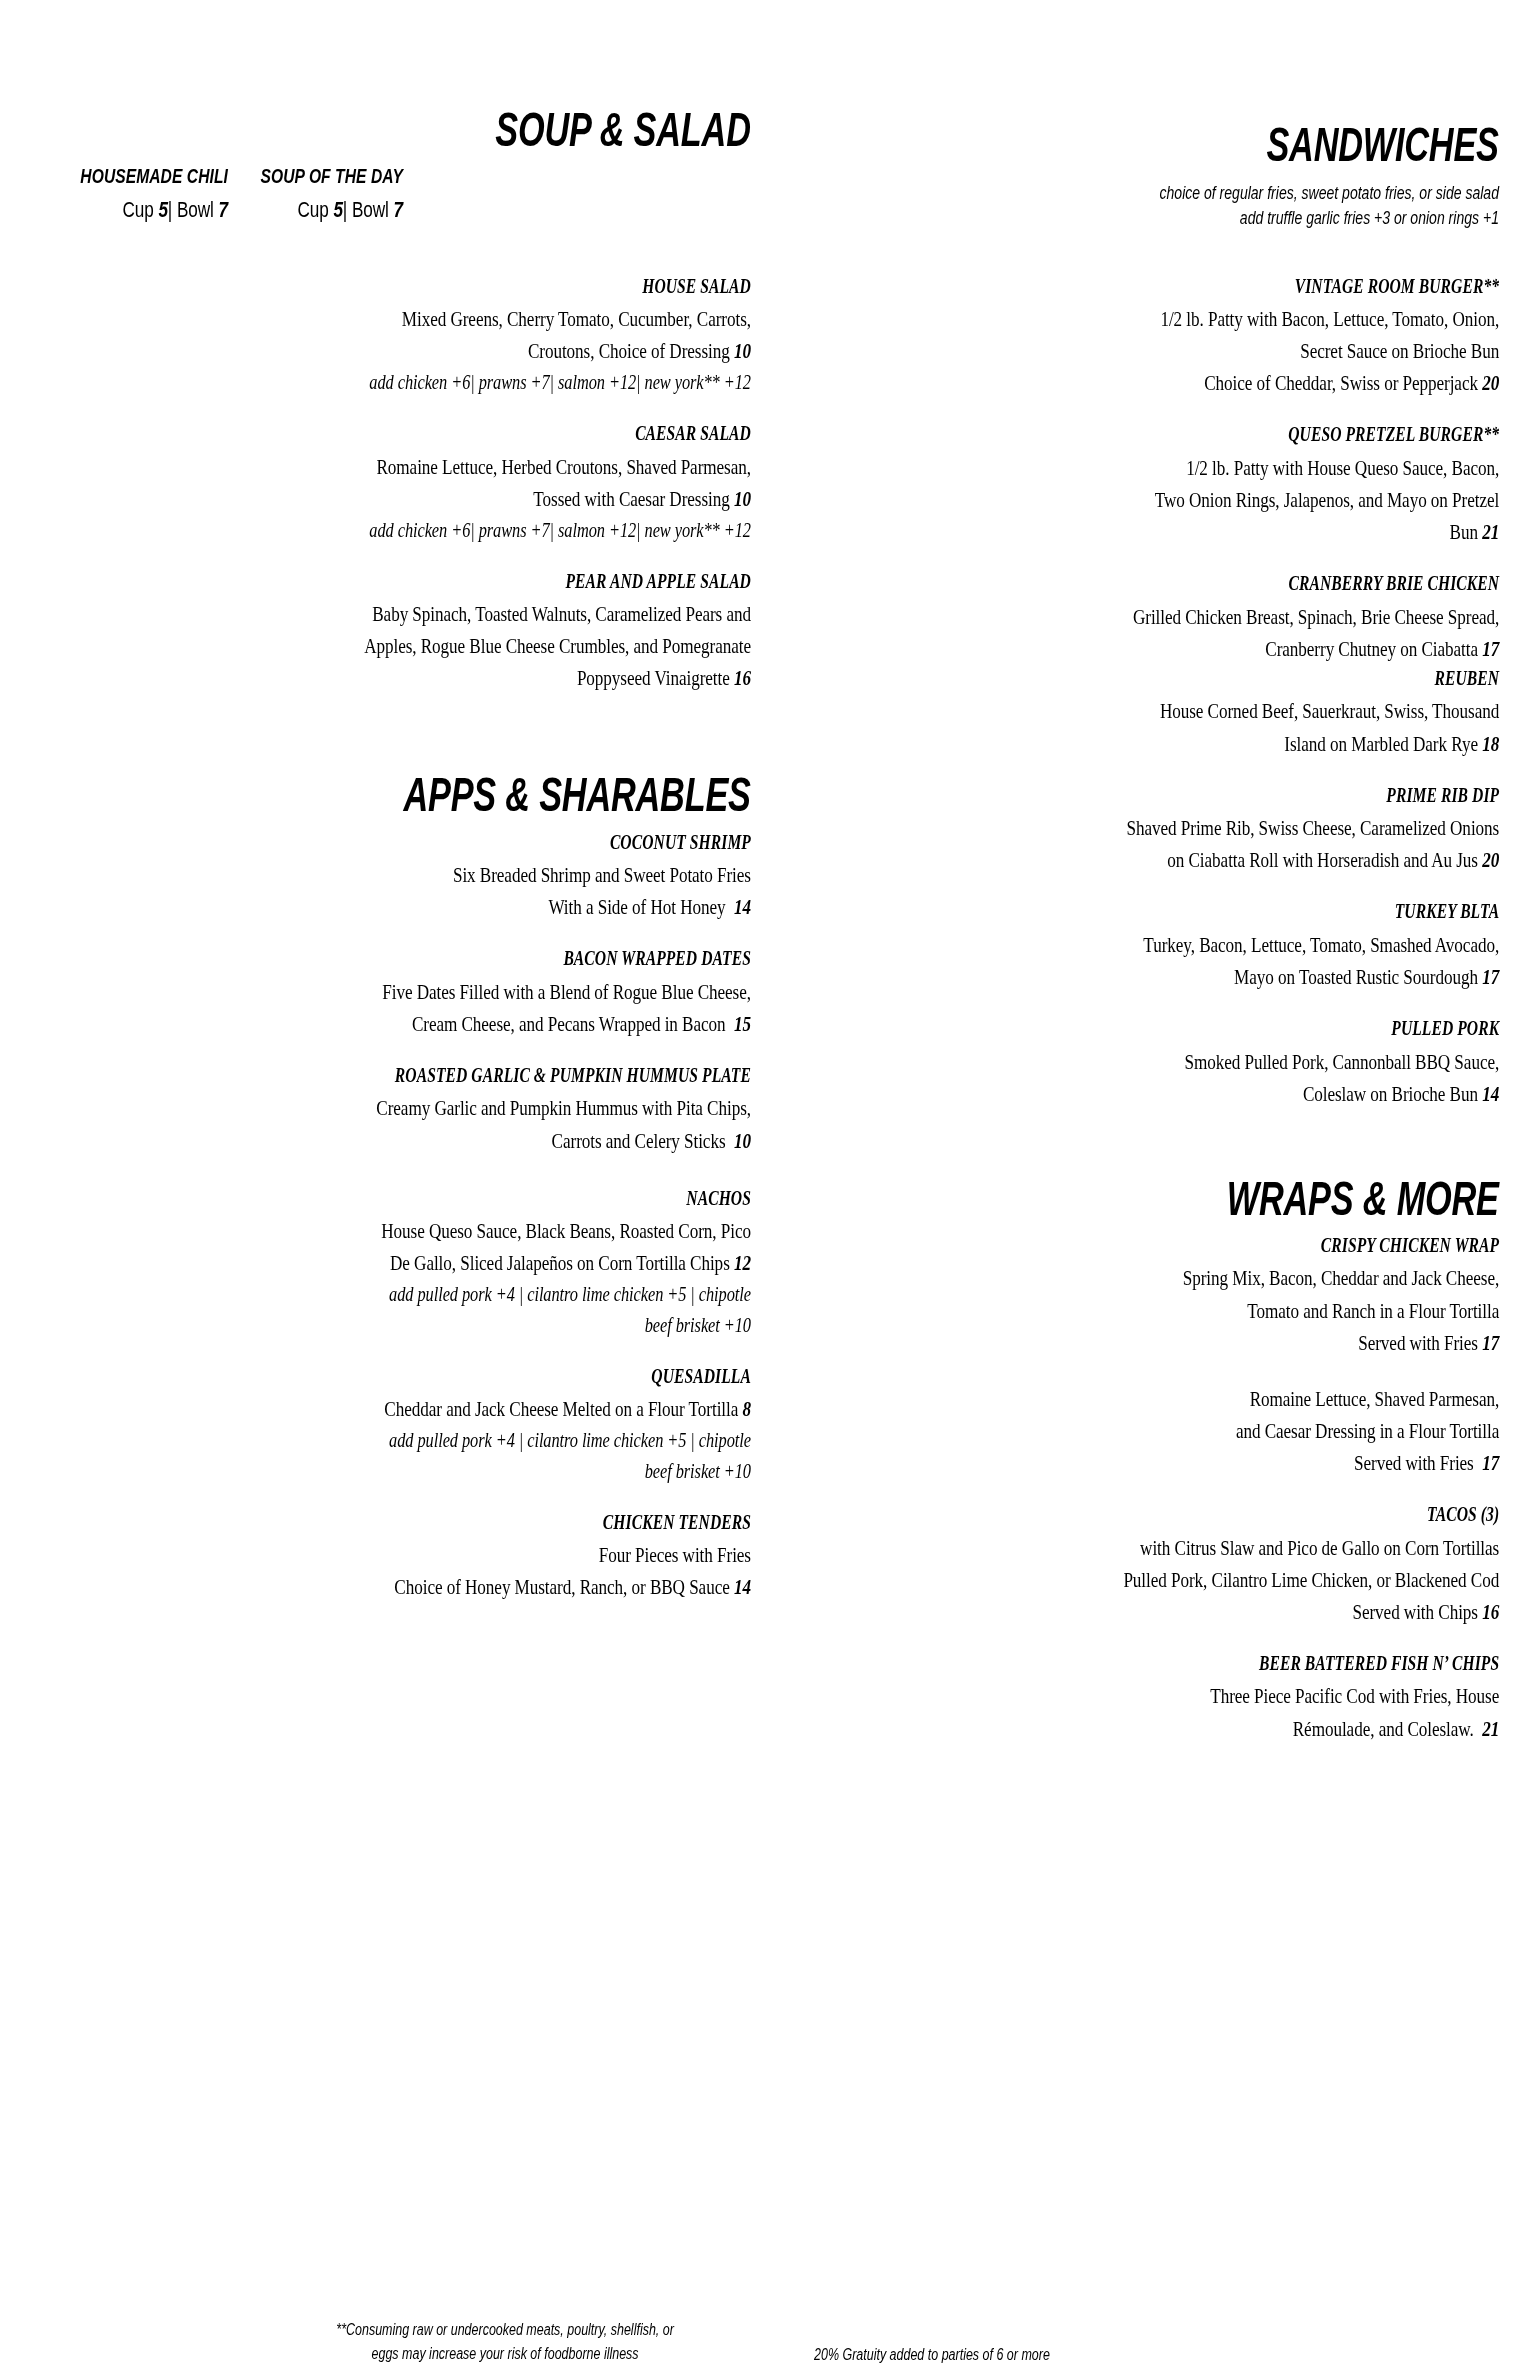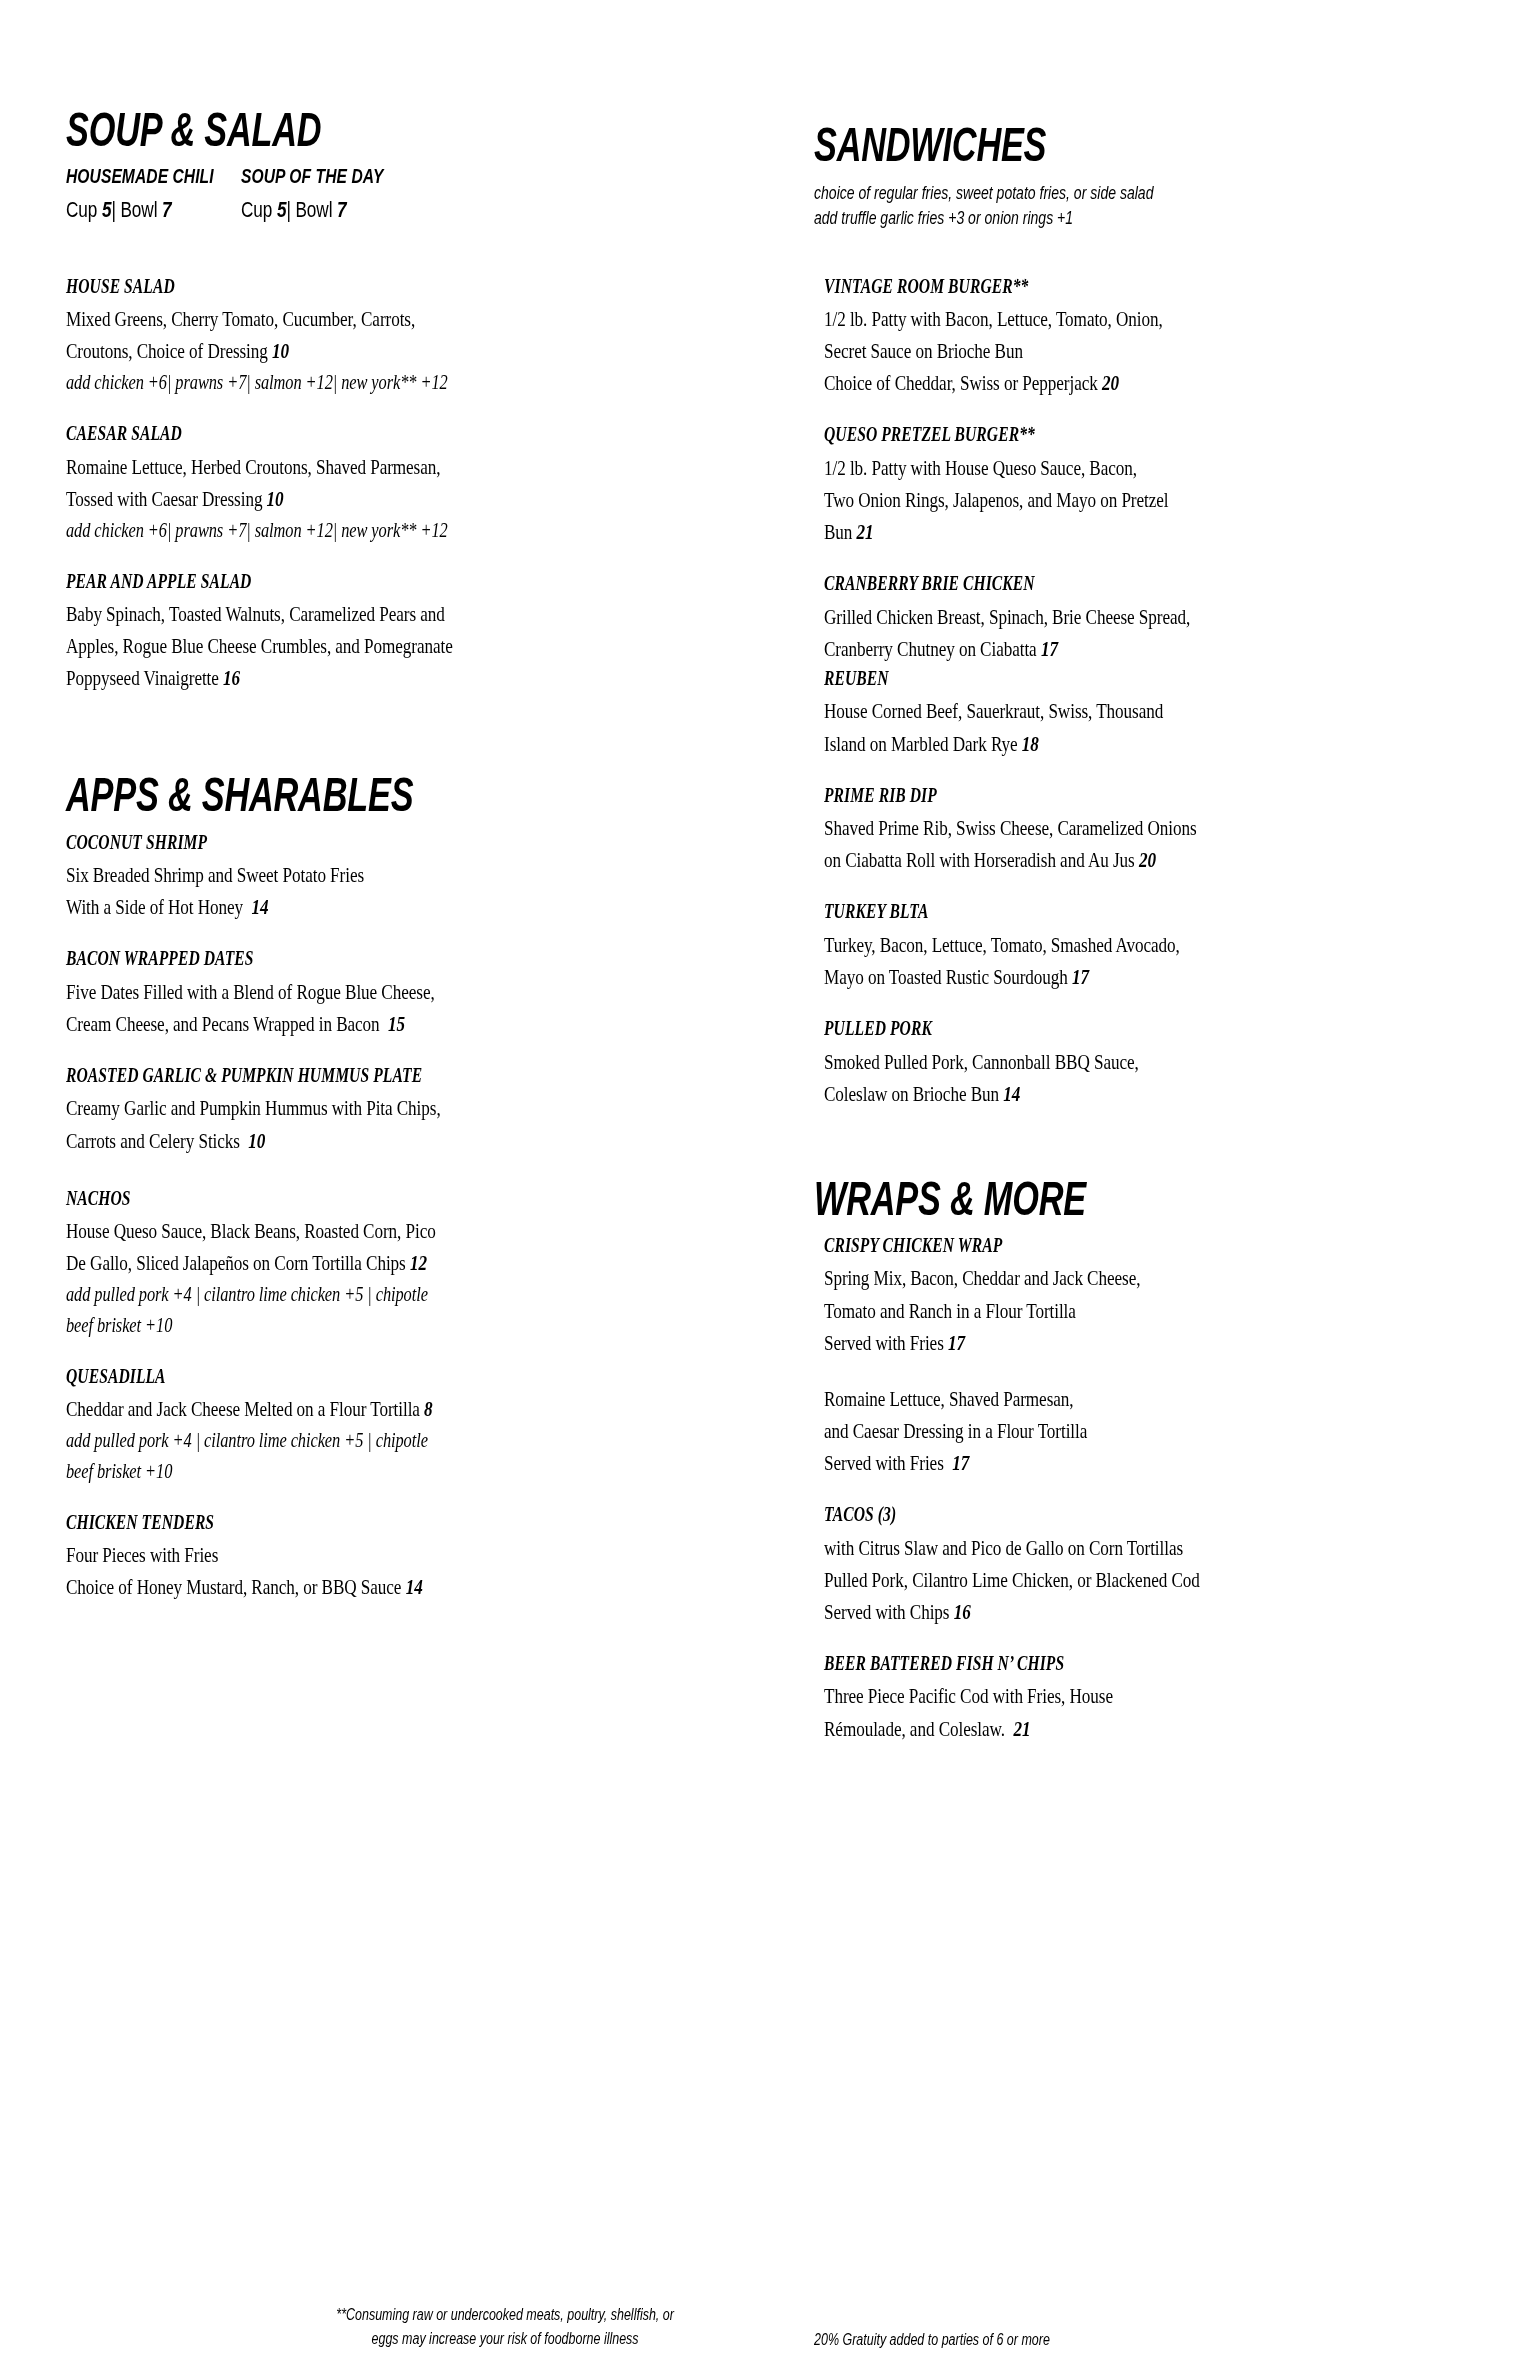--- a/index.html
+++ b/index.html
@@ -16,20 +16,21 @@
     color: #000000;
     overflow: hidden;
   }
 
   
   .page {
     position: absolute;
     inset: 0;
     padding: 105px 66px 0 66px;
     box-sizing: border-box;
+    text-align: right;
   }
   .columns {
     display: flex;
     align-items: flex-start;
     gap: 63px;
   }
   .col {
     width: 685px;
     flex: 0 0 685px;
   }
@@ -115,21 +116,21 @@
 
   
   .tight { margin-bottom: 2px; }
   .loose { margin-bottom: 30px; }
 
   
   .footer {
     position: absolute;
     left: 0;
     right: 0;
-    bottom: 25px;
+    bottom: 10px;
     display: flex;
     padding: 0 66px;
     box-sizing: border-box;
   }
   .footer-left {
     width: 685px;
     flex: 0 0 685px;
     text-align: center;
     font-size: 16px;
     font-style: italic;

